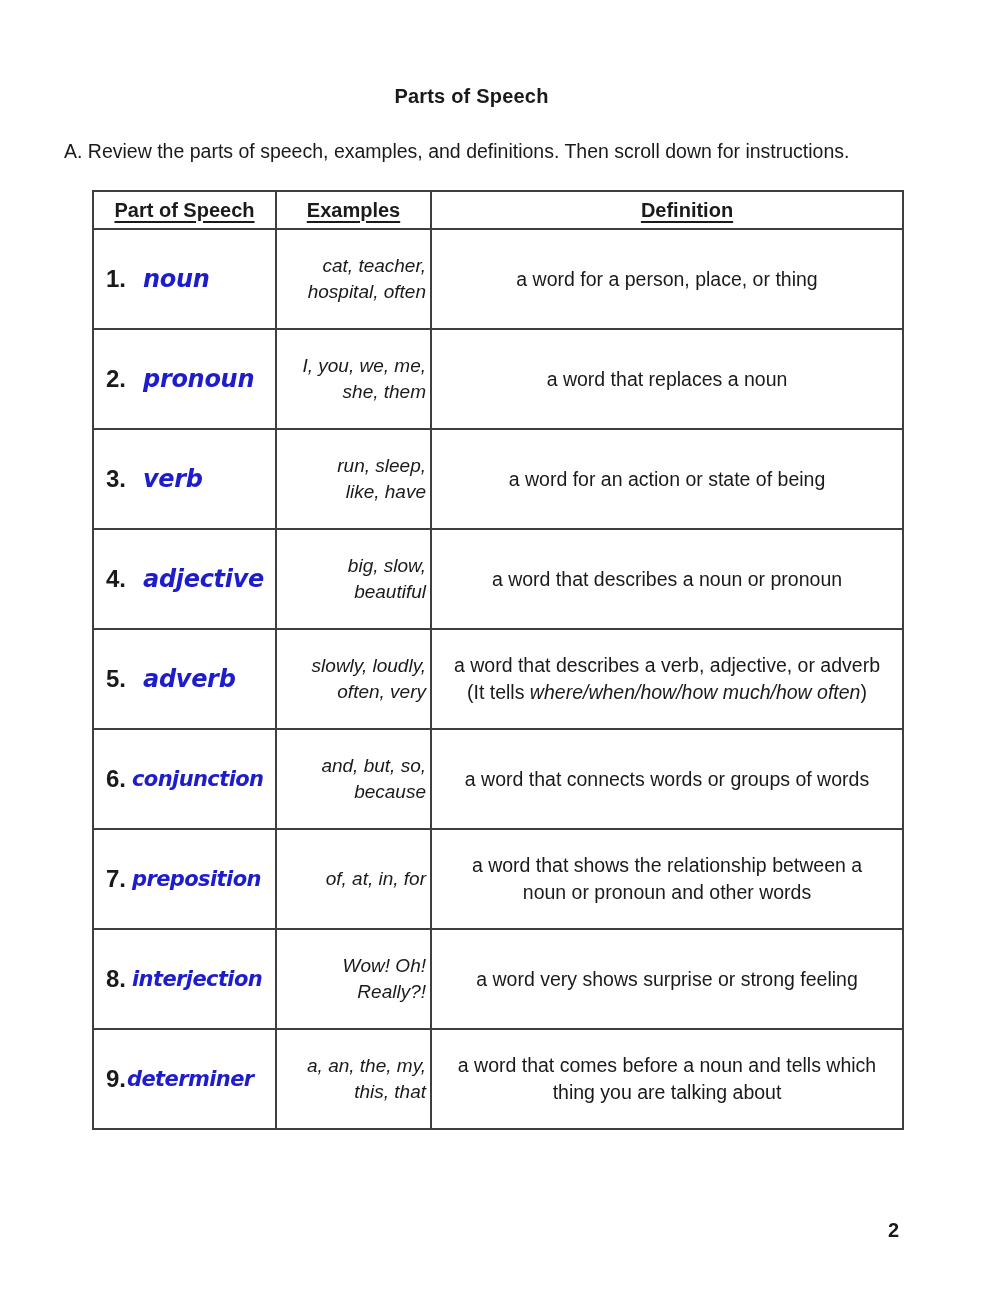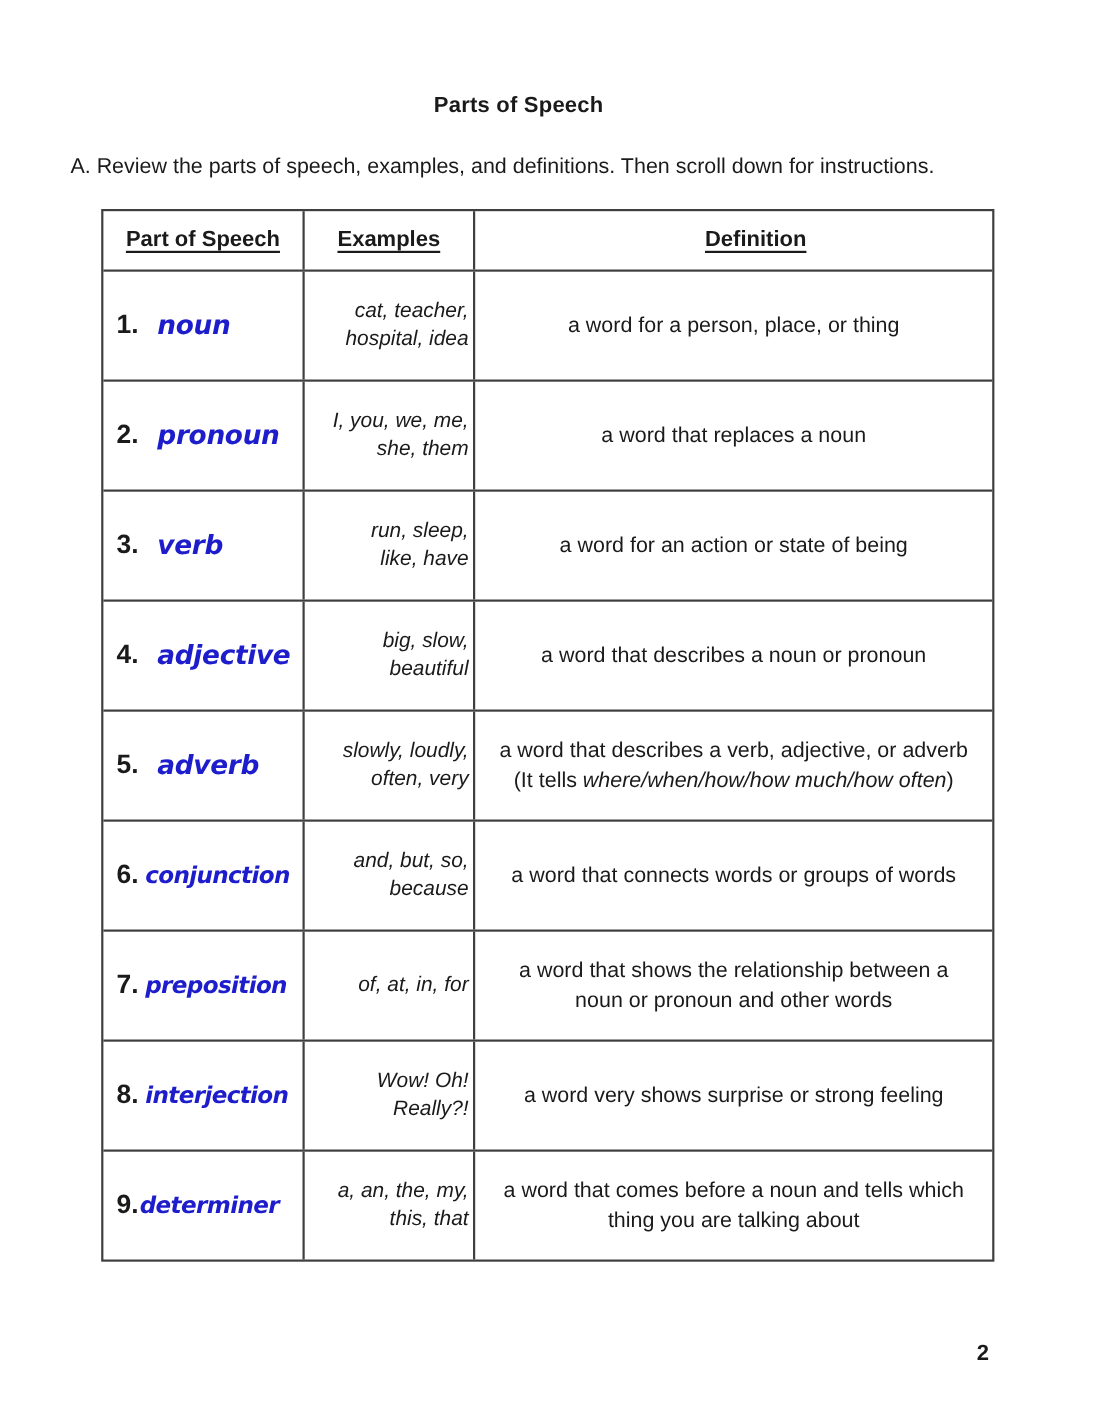--- a/index.html
+++ b/index.html
@@ -26,21 +26,21 @@
     border:2px solid var(--border, #3f3f3f);
   }
   .tr {
     display:grid;
     grid-template-columns:183px 155px 1fr;
     border-bottom:2px solid var(--border, #3f3f3f);
   }
   .tr:last-child { border-bottom:none; }
   .th, .td { border-right:2px solid var(--border, #3f3f3f); }
   .c3 { border-right:none;padding-left:40px; }
-  .thead { height:55px; }
+  .thead { height:38px; }
   .body-row { height:98px; }
   .tr.body-row:not(:last-child) { height:100px; }
   .th {
     display:flex; align-items:center; justify-content:center;
     font-size:20px; font-weight:bold;
   }
   .hu { text-decoration:underline; text-underline-offset:4px; text-decoration-thickness:2px; }
   .pos-cell {
     display:flex; align-items:center;
     padding-left:12px;
@@ -95,21 +95,21 @@
       </div>
   </div>
 
   <div class="tr body-row">
     <div class="td c1 pos-cell">
       <span class="num">1.</span>
       <span class="pos gap-lg">noun</span>
     </div>
     <div class="td c2 ex-cell">
       <span class="exline">cat, teacher,</span>
-      <span class="exline">hospital, idea</span>
+      <span class="exline">hospital, often</span>
     </div>
     <div class="td c3 def-cell">
       <span class="defline">a word for a person, place, or thing</span>
     </div>
   </div>
 
   <div class="tr body-row">
     <div class="td c1 pos-cell">
       <span class="num">2.</span>
       <span class="pos gap-lg">pronoun</span>

